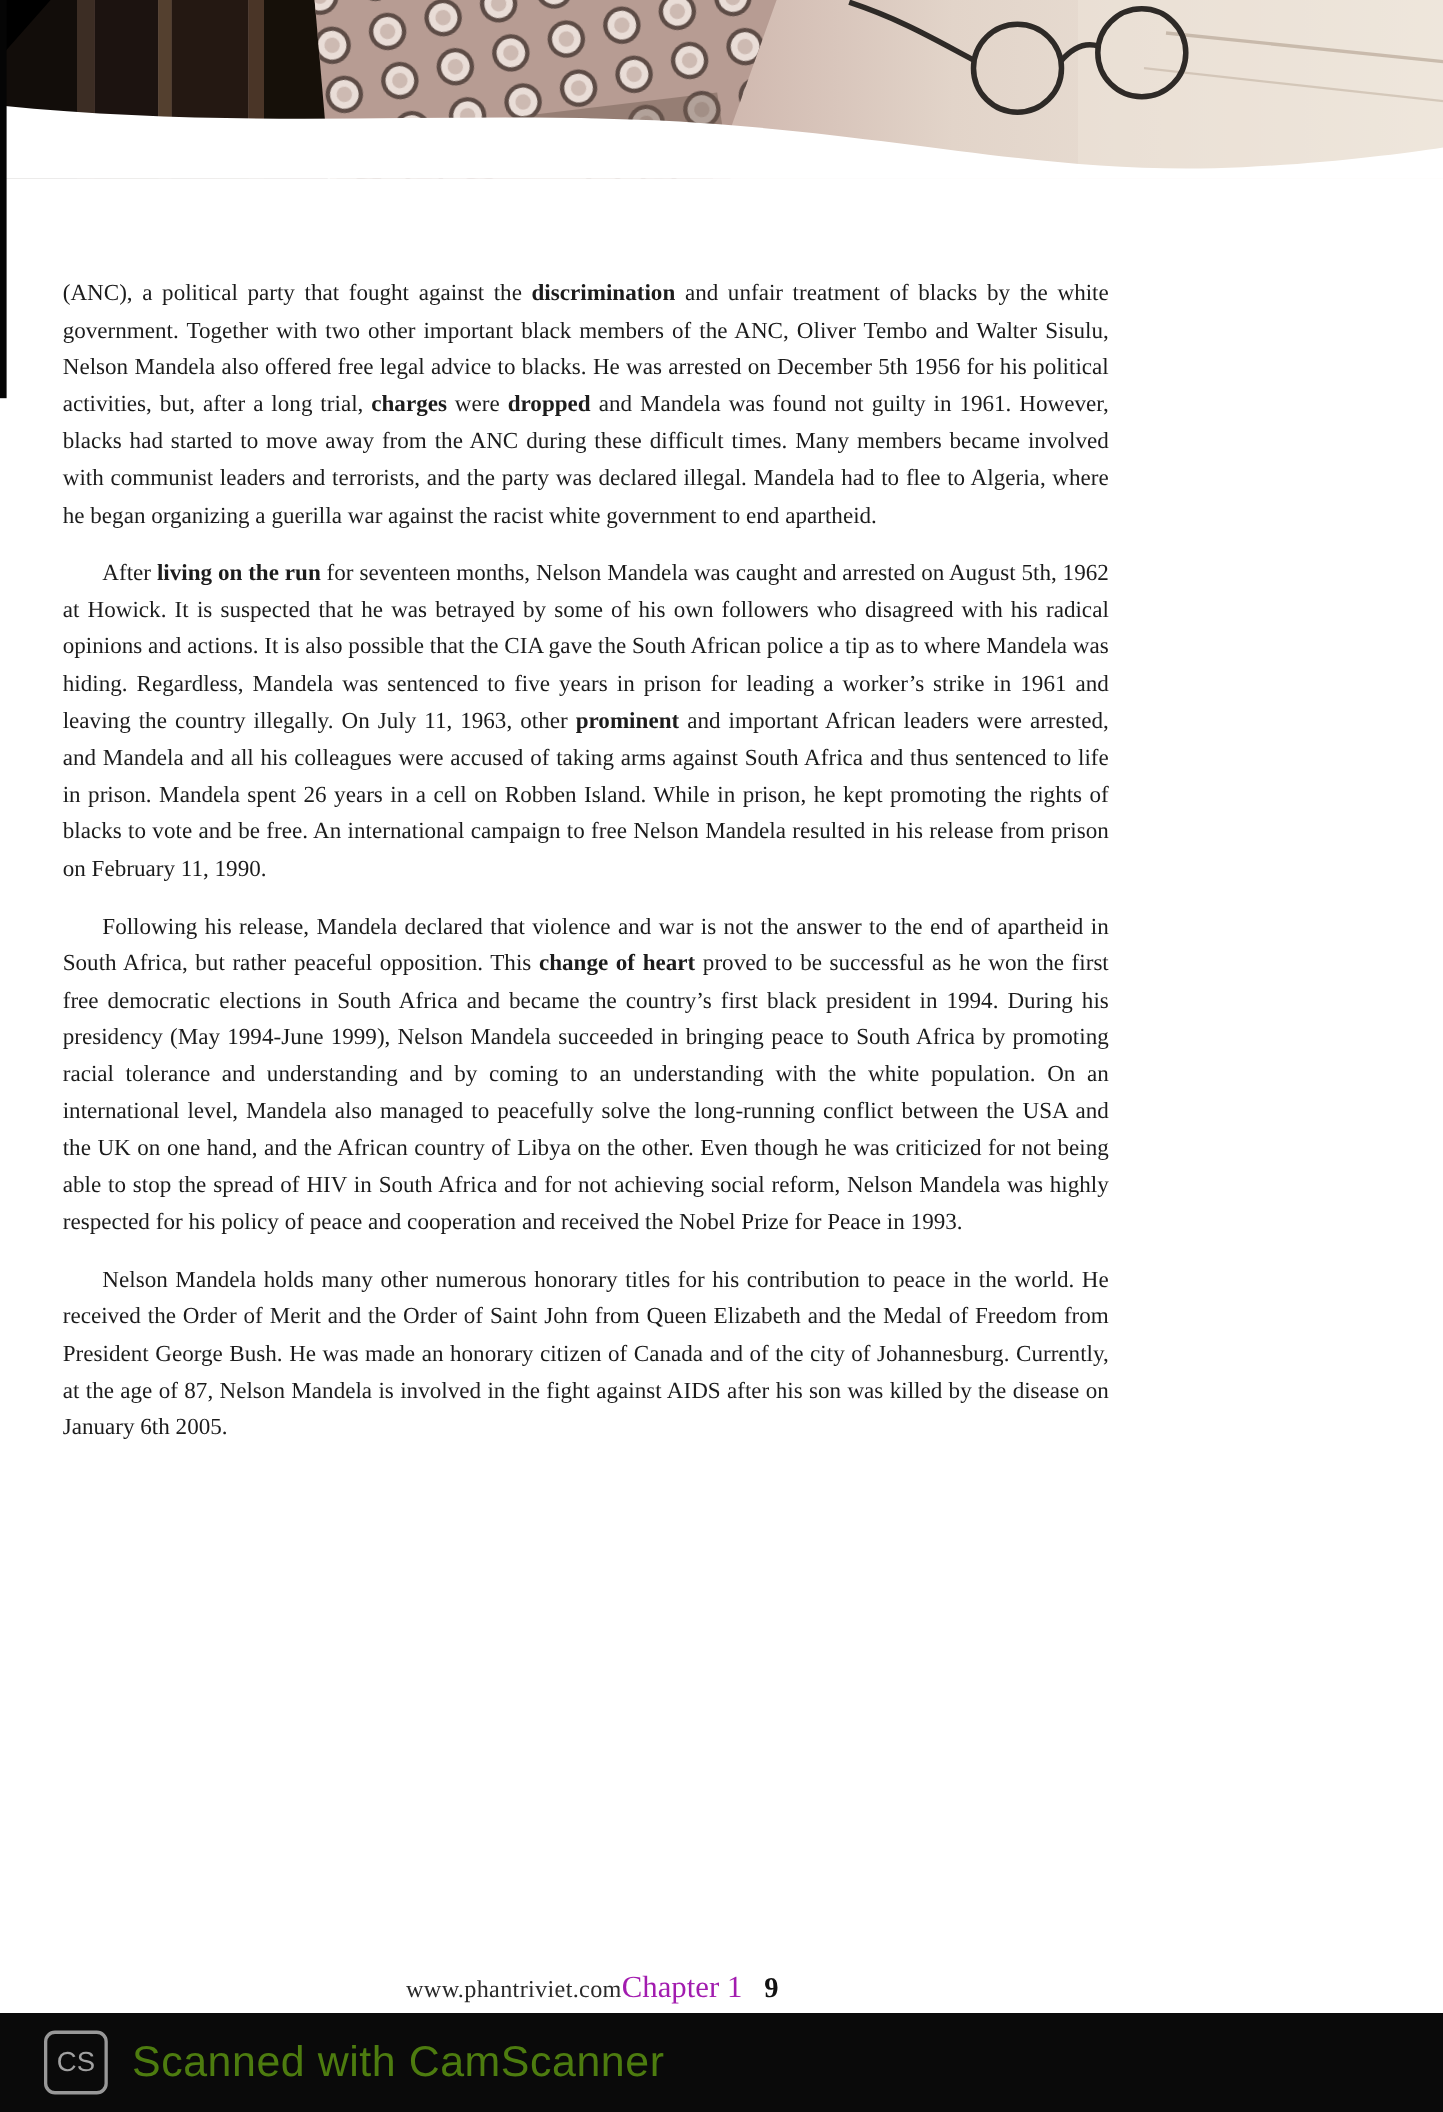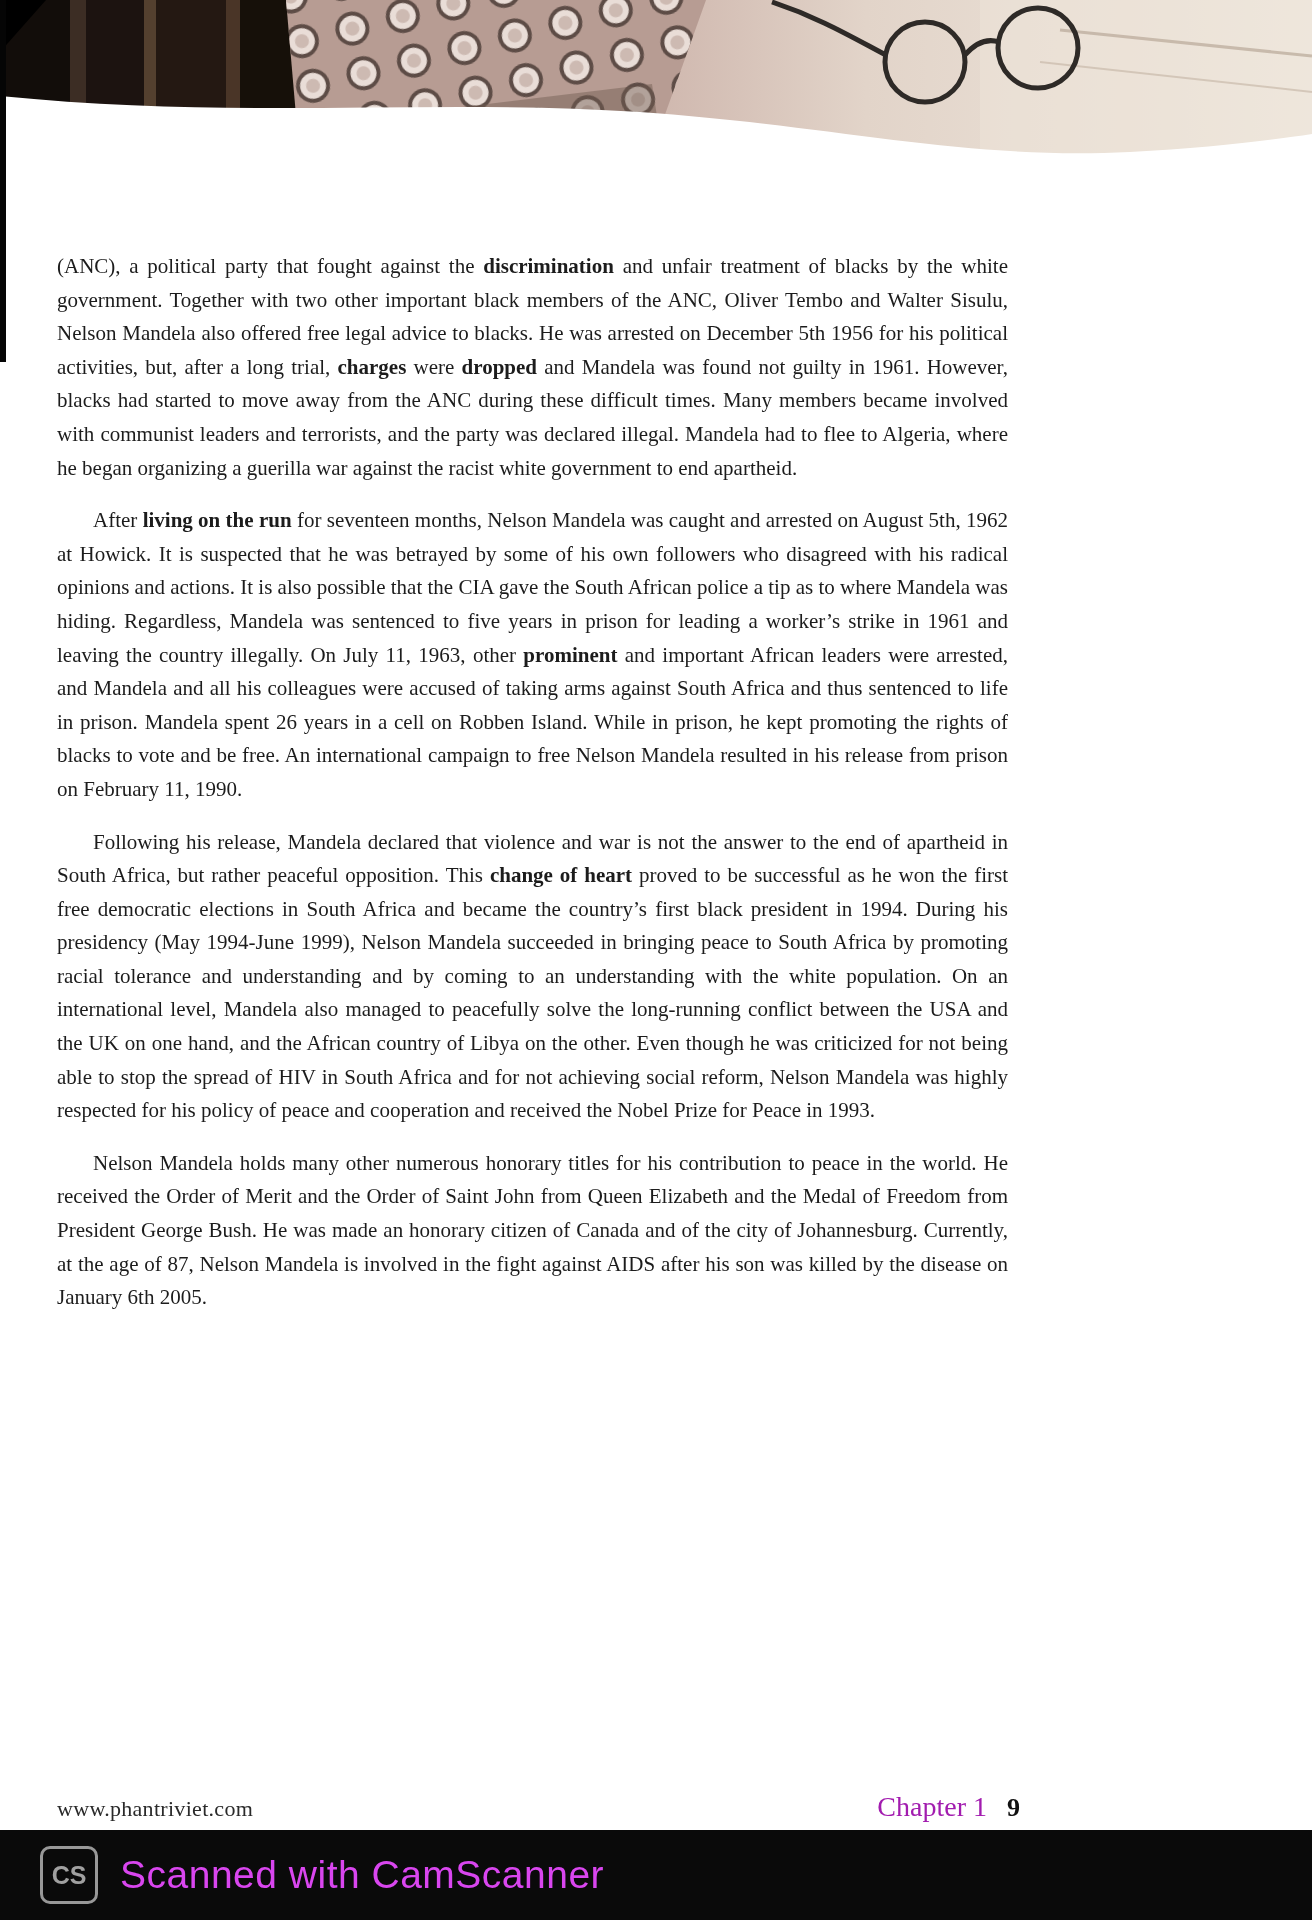--- a/index.html
+++ b/index.html
@@ -17,41 +17,41 @@
     position:absolute;top:250px;left:57px;width:951px;
     color:#1c1c1c;font-size:21px;line-height:33.6px;
     text-align:justify;
   }
   .content p{margin:0 0 19px 0;}
   .content p.indent{text-indent:36px;}
   .content strong{font-weight:bold;}
   
   .footer{
     position:absolute;left:57px;width:963px;bottom:97px;
-    display:flex;justify-content:space-between;align-items:baseline;
+    display:flex;justify-content:center;align-items:baseline;
     color:#222;
   }
   .site{font-size:22px;color:#2a2a2a;letter-spacing:0.3px;}
   .chapter-group{display:flex;align-items:baseline;gap:20px;}
   .chapter{font-size:28px;color:#a21caf;}
   .pagenum{font-size:26px;font-weight:bold;color:#111;}
   
   .scanner-bar{
     position:absolute;left:0;bottom:0;width:1312px;height:90px;
     background:#0a0a0a;display:flex;align-items:center;
     box-sizing:border-box;padding-left:40px;
   }
   .cs-logo{
     width:52px;height:52px;border:3px solid #989898;border-radius:10px;
     display:flex;align-items:center;justify-content:center;
     color:#a0a0a0;font-family:"Liberation Sans","DejaVu Sans",sans-serif;
-    font-weight:bold;font-size:25px;margin-right:22px;flex:0 0 auto;
+    font-weight:normal;font-size:25px;margin-right:22px;flex:0 0 auto;
   }
   .scan-text{
-    color:#d946ef;font-family:"Liberation Sans","DejaVu Sans",sans-serif;
+    color:#4d7c0f;font-family:"Liberation Sans","DejaVu Sans",sans-serif;
     font-size:39px;letter-spacing:0.5px;
   }
 </style>
 </head>
 <body>
 
 <div class="photo-strip">
   <svg width="1312" height="162" viewBox="0 0 1312 162" preserveAspectRatio="none">
     <defs>
       <linearGradient id="bgGrad" x1="0" y1="0" x2="1" y2="0">

